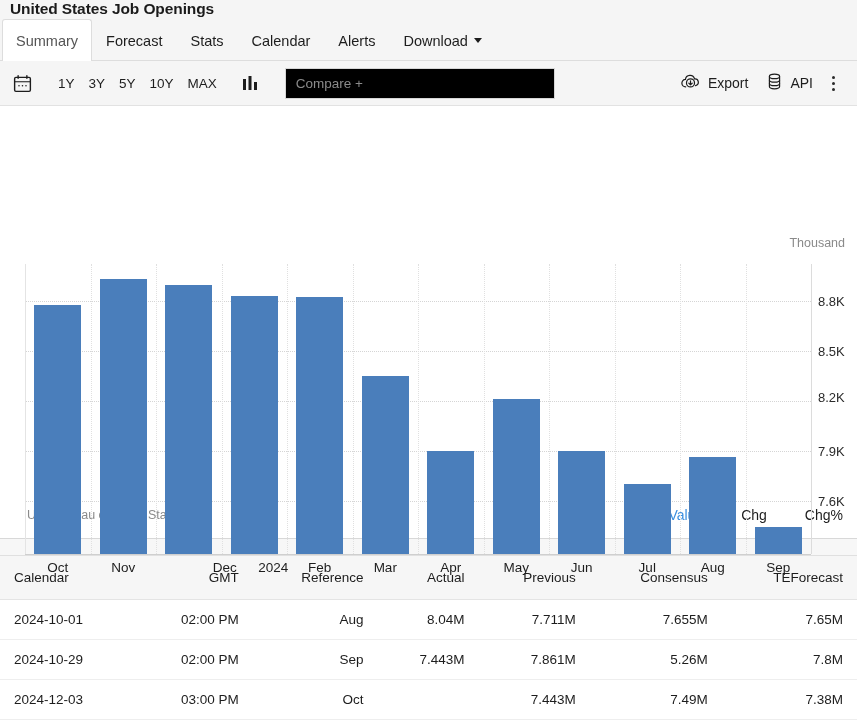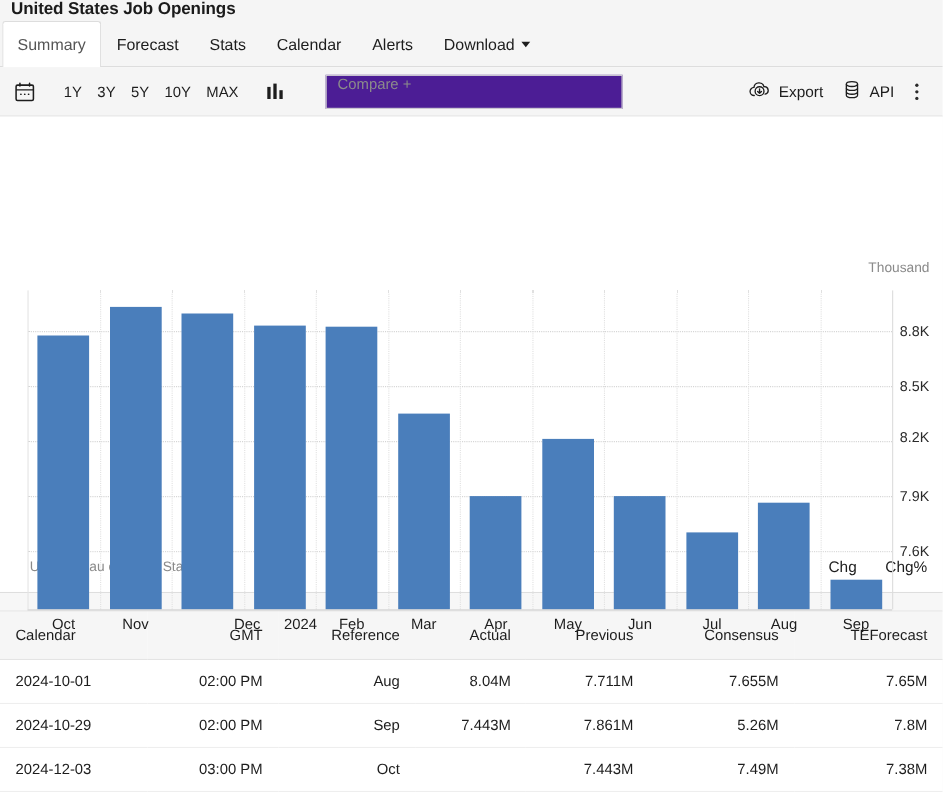--- a/index.html
+++ b/index.html
@@ -80,26 +80,26 @@
   }
   .cal-icon { width: 21px; height: 21px; margin-right: 18px; flex: 0 0 auto; }
   .range-btn {
     font-size: 13.5px; color: #1d1d1d;
     padding: 4px 7px;
     white-space: nowrap;
   }
   .bars-icon { width: 18px; height: 18px; margin: 0 14px 0 18px; flex: 0 0 auto;}
   .compare {
     width: 270px; height: 31px;
-    background: #4c1d95;
+    background: #000000;
     border: 1px solid #d6d6d6;
-    display: flex; 
+    display: flex; align-items: center;
     padding: 0 10px;
     font-size: 13.5px; color: #8b8b8b;
-    margin-left: 22px;
+    margin-left: 11px;
   }
   .tool-right {
     margin-left: auto;
     display: flex; align-items: center; gap: 0;
   }
   .tool-item {
     display: flex; align-items: center; gap: 7px;
     font-size: 14px; color: #1d1d1d;
     padding: 4px 9px;
     white-space: nowrap;
@@ -156,21 +156,21 @@
     white-space: nowrap;
   }
 
   .chart-footer {
     height: 47px;
     display: flex; align-items: center;
     padding: 0 14px 0 27px;
     background: #fff;
   }
   .source { font-size: 12.5px; color: #8a8a8a; }
-  .footer-right { margin-left: auto; display: flex; align-items: flex-end; gap: 26px; }
+  .footer-right { margin-left: auto; display: flex; align-items: flex-end; gap: 38px; }
   .ftab { font-size: 14px; color: #1d1d1d; }
   .ftab.active { color: #3b8fe0; }
 
   .gap { height: 46px; background: #f7f7f7; }
 
   
   .table-panel { background: #ffffff; border-top: 1px solid #e0e0e0; }
   table { width: 100%; border-collapse: collapse; }
   thead th {
     background: #f6f6f6;

